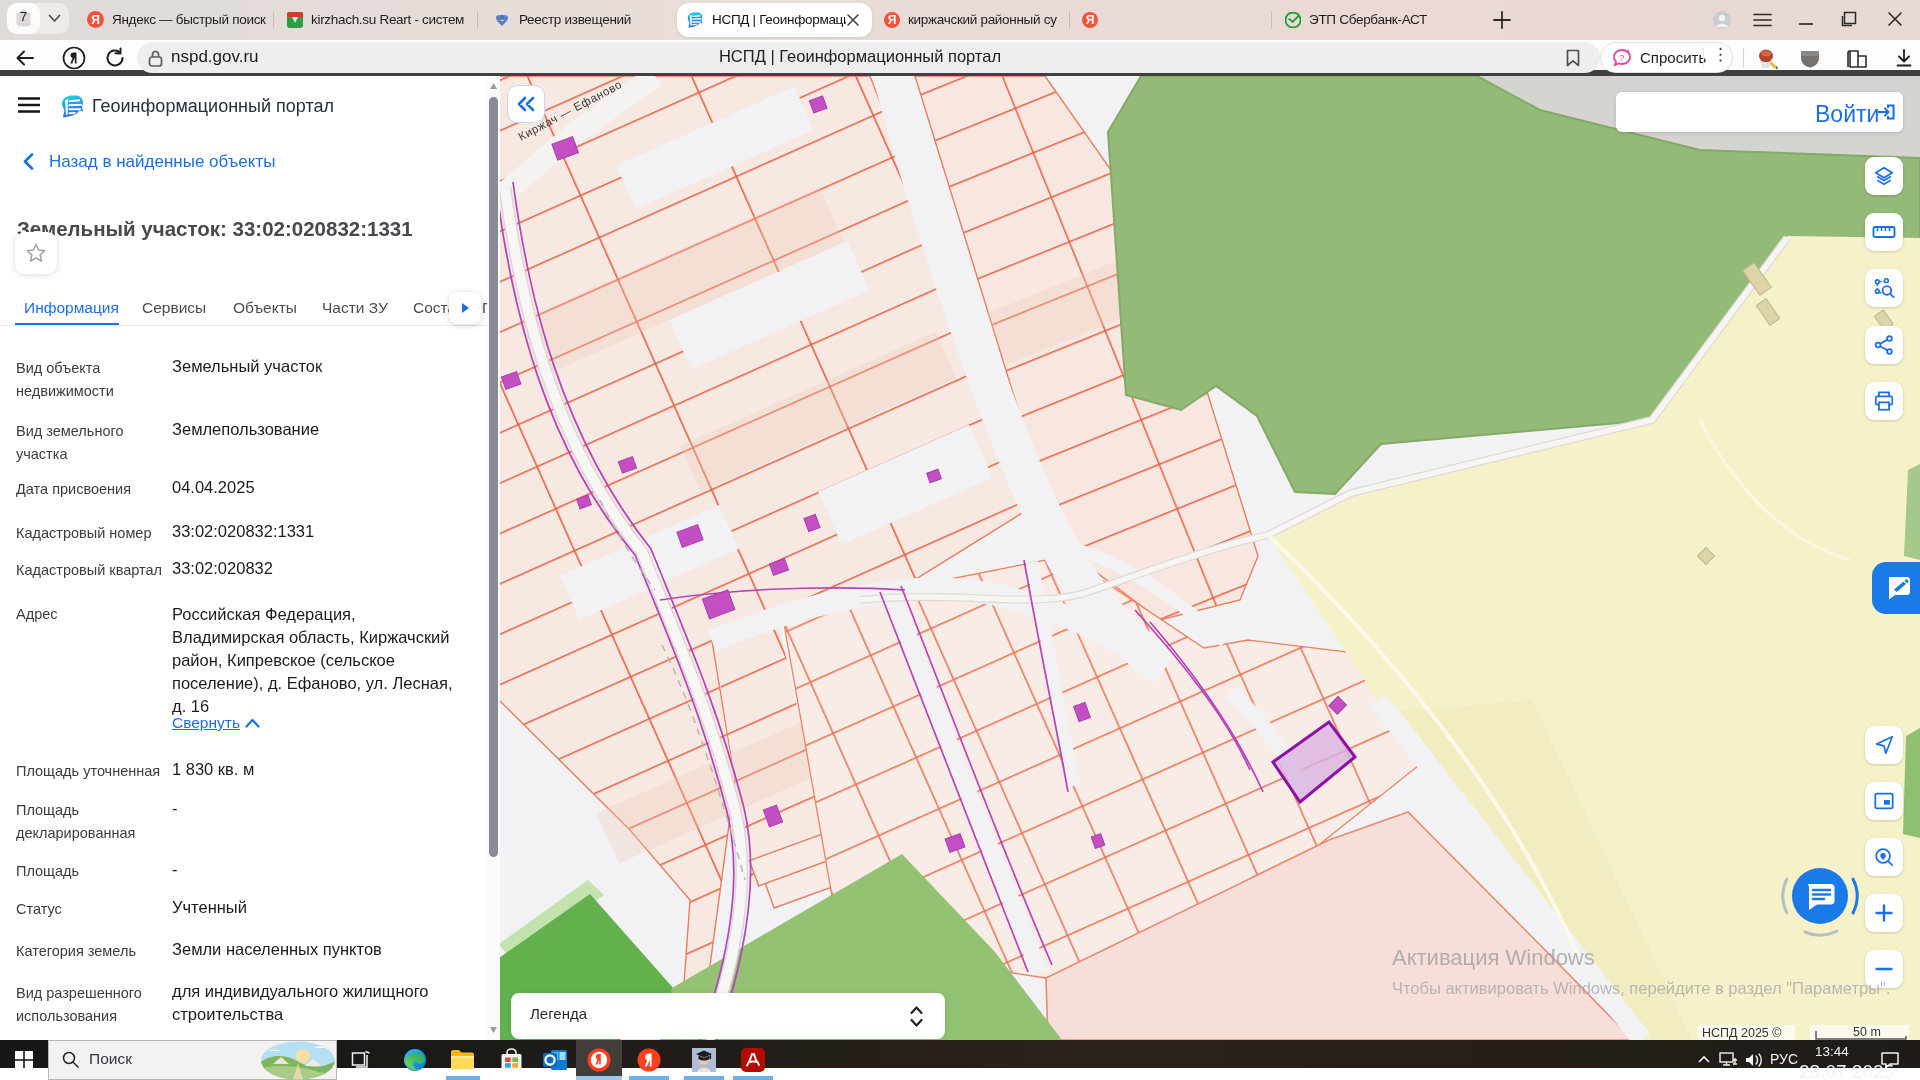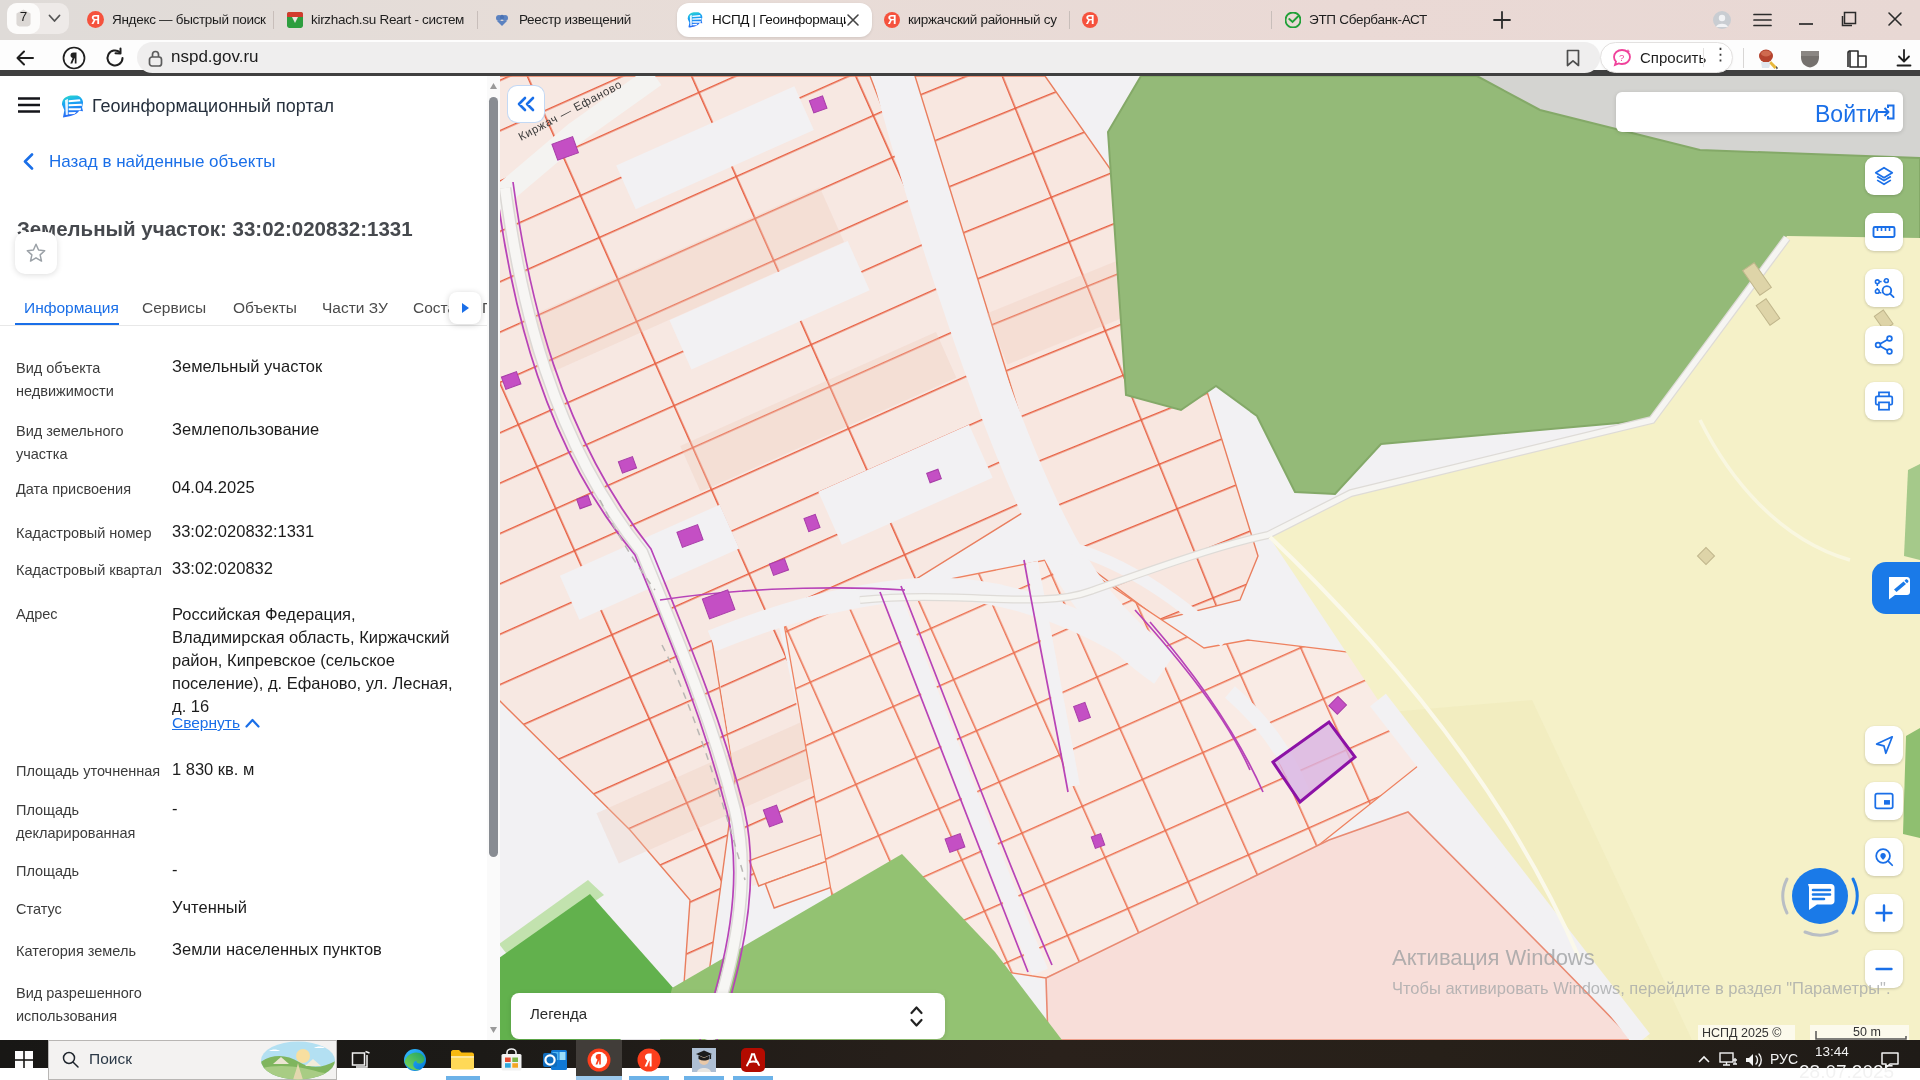--- a/index.html
+++ b/index.html
@@ -133,20 +133,21 @@
     <svg class="abs" style="left:104px;top:7px;" width="22" height="22" viewBox="0 0 22 22">
         <path d="M18.5 11 A7.5 7.5 0 1 1 16 5.4" fill="none" stroke="#1f1f1f" stroke-width="2" stroke-linecap="round"></path>
         <path d="M16.5 1.5 L16.5 6.5 L11.5 6.2" fill="none" stroke="#1f1f1f" stroke-width="2" stroke-linecap="round" stroke-linejoin="round"></path>
       </svg>
     <div id="urlfield"></div>
     <svg class="abs" style="left:147px;top:9px;" width="17" height="19" viewBox="0 0 17 19">
         <rect x="2.5" y="8" width="12" height="9" rx="2.5" fill="none" stroke="#5c5c5c" stroke-width="1.7"></rect>
         <path d="M5.5 8 V5.5 A3 3 0 0 1 11.5 5.5 V8" fill="none" stroke="#5c5c5c" stroke-width="1.7"></path>
       </svg>
     <div class="abs" style="left:171px;top:7px;font-size:17px;color:#1b1b1b;">nspd.gov.ru</div>
+    <div class="abs" style="left:600px;top:7px;width:520px;text-align:center;font-size:16.5px;color:#202020;">НСПД | Геоинформационный портал</div>
     <svg class="abs" style="left:1564px;top:8px;" width="18" height="20" viewBox="0 0 18 20">
         <path d="M3.5 2.5 H14.5 V17.5 L9 12.8 L3.5 17.5 Z" fill="none" stroke="#4e4e4e" stroke-width="1.7" stroke-linejoin="round"></path>
       </svg>
 
     <div class="abs" style="left:1600px;top:2px;width:133px;height:31px;background:#fff;border:1px solid #e3e1e0;border-radius:16px;box-shadow:0 1px 2px rgba(0,0,0,.05);"></div>
     <svg class="abs" style="left:1611px;top:7px;" width="22" height="22" viewBox="0 0 22 22">
         <path d="M11 3 C15.5 3 19 6 19 10 C19 14 15.5 17 11 17 C9.8 17 8.7 16.8 7.7 16.4 L4 18 L5 14.6 C3.7 13.4 3 11.8 3 10 C3 6 6.5 3 11 3 Z" fill="none" stroke="#f0429b" stroke-width="1.8"></path>
         <text x="8" y="13.5" font-size="9.5" fill="#f0429b" font-family="Liberation Sans">?</text>
         <path d="M17 2 L17.6 3.6 L19.2 4.2 L17.6 4.8 L17 6.4 L16.4 4.8 L14.8 4.2 L16.4 3.6 Z" fill="#f0429b"></path>
       </svg>
@@ -386,20 +387,21 @@
       <div class="val" style="top:682px;">1 830 кв. м</div>
       <div class="lbl" style="top:723px;">Площадь декларированная</div>
       <div class="val" style="top:721px;">-</div>
       <div class="lbl" style="top:784px;">Площадь</div>
       <div class="val" style="top:782px;">-</div>
       <div class="lbl" style="top:822px;">Статус</div>
       <div class="val" style="top:820px;">Учтенный</div>
       <div class="lbl" style="top:864px;width:200px;">Категория земель</div>
       <div class="val" style="top:862px;">Земли населенных пунктов</div>
       <div class="lbl" style="top:906px;">Вид разрешенного использования</div>
+      <div class="val" style="top:904px;">для индивидуального жилищного строительства</div>
     </div>
     <div id="pscroll">
         <div id="pthumb"></div>
       <svg class="abs" style="left:2px;top:6px;" width="9" height="8" viewBox="0 0 9 8">
           <path d="M4.5 1 L8 7 L1 7 Z" fill="#9a9a9a"></path>
         </svg>
       <svg class="abs" style="left:2px;top:950px;" width="9" height="8" viewBox="0 0 9 8">
           <path d="M4.5 7 L8 1 L1 1 Z" fill="#9a9a9a"></path>
         </svg>
     </div>

